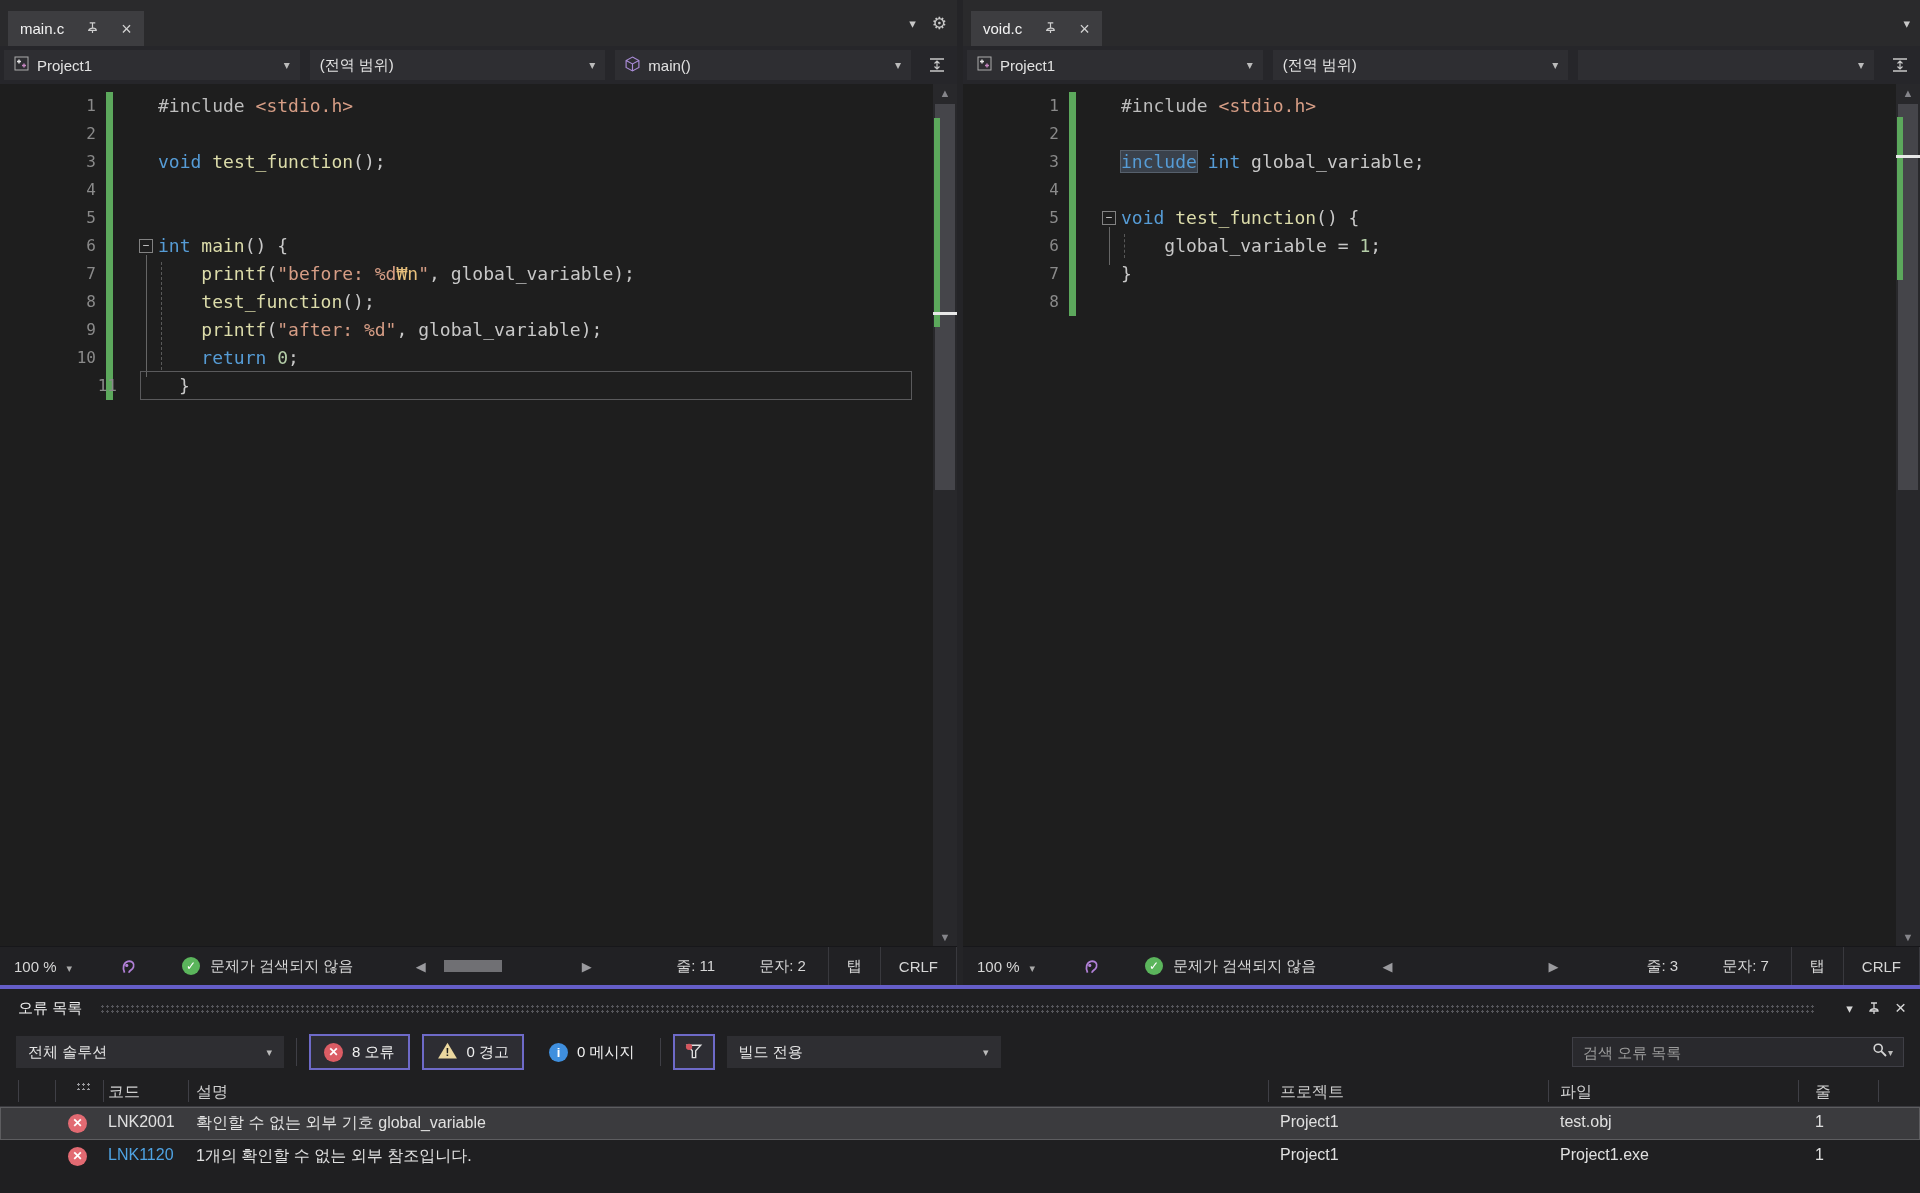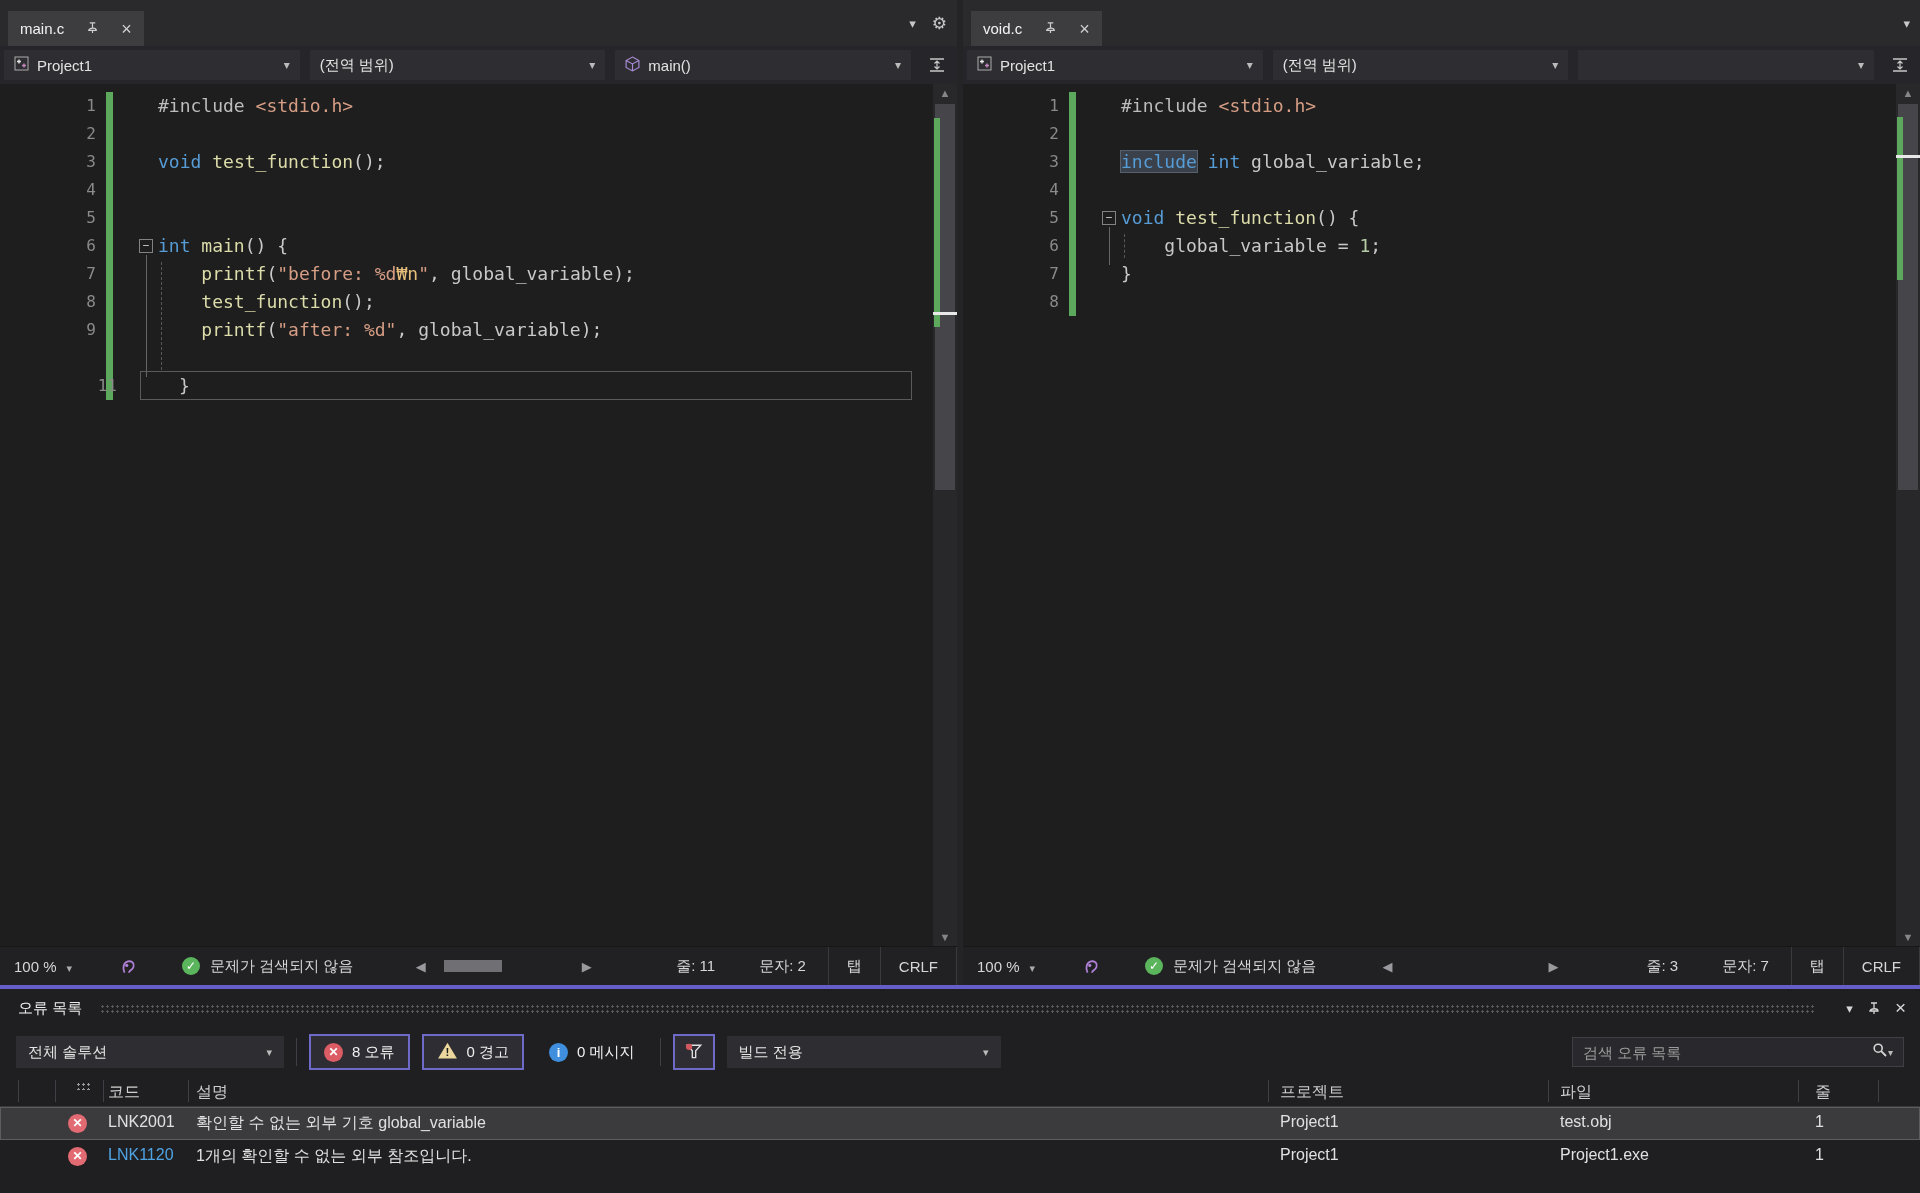--- a/index.html
+++ b/index.html
@@ -163,20 +163,21 @@
       <div class="cur-box" style="top: 287px;"></div>
       <div class="code-line" style="top: 8px;"><span class="ln">1</span><span class="src"><span class="tk-pre">#include </span><span class="tk-str">&lt;stdio.h&gt;</span></span></div>
       <div class="code-line" style="top: 36px;"><span class="ln">2</span><span class="src"></span></div>
       <div class="code-line" style="top: 64px;"><span class="ln">3</span><span class="src"><span class="tk-kw">void</span><span class="tk-pln"> </span><span class="tk-fn">test_function</span><span class="tk-pln">();</span></span></div>
       <div class="code-line" style="top: 92px;"><span class="ln">4</span></div>
       <div class="code-line" style="top: 120px;"><span class="ln">5</span><span class="src"></span></div>
       <div class="code-line" style="top: 148px;"><span class="ln">6</span><span class="fold">−</span><span class="src"><span class="tk-kw">int</span><span class="tk-pln"> </span><span class="tk-fn">main</span><span class="tk-pln">() {</span></span></div>
       <div class="code-line" style="top: 176px;"><span class="ln">7</span><span class="src"><span class="tk-pln">    </span><span class="tk-fn">printf</span><span class="tk-pln">(</span><span class="tk-str">"before: %d</span><span class="tk-esc">₩n</span><span class="tk-str">"</span><span class="tk-pln">, </span><span class="tk-id">global_variable</span><span class="tk-pln">);</span></span></div>
       <div class="code-line" style="top: 204px;"><span class="ln">8</span><span class="src"><span class="tk-pln">    </span><span class="tk-fn">test_function</span><span class="tk-pln">();</span></span></div>
       <div class="code-line" style="top: 232px;"><span class="ln">9</span><span class="src"><span class="tk-pln">    </span><span class="tk-fn">printf</span><span class="tk-pln">(</span><span class="tk-str">"after: %d"</span><span class="tk-pln">, </span><span class="tk-id">global_variable</span><span class="tk-pln">);</span></span></div>
+      <div class="code-line" style="top: 260px;"><span class="ln">10</span><span class="src"><span class="tk-pln">    </span><span class="tk-kw">return</span><span class="tk-pln"> </span><span class="tk-num">0</span><span class="tk-pln">;</span></span></div>
       <div class="code-line" style="top: 288px; margin-left: 21px;"><span class="ln">11</span><span class="src"><span class="tk-pln">}</span></span></div>
     </div>
   <div class="vscroll" id="vs-0">
     <span class="vs-arrow" style="top:0">▲</span>
     <span class="vs-arrow" style="bottom:0">▼</span>
   <div class="vs-thumb" style="top: 20px; height: 386px;"></div>
       <div class="vs-green" style="top: 34px; height: 209px;"></div>
       <div class="vs-caret" style="top: 228px;"></div>
     </div>
   <div class="statusbar">

